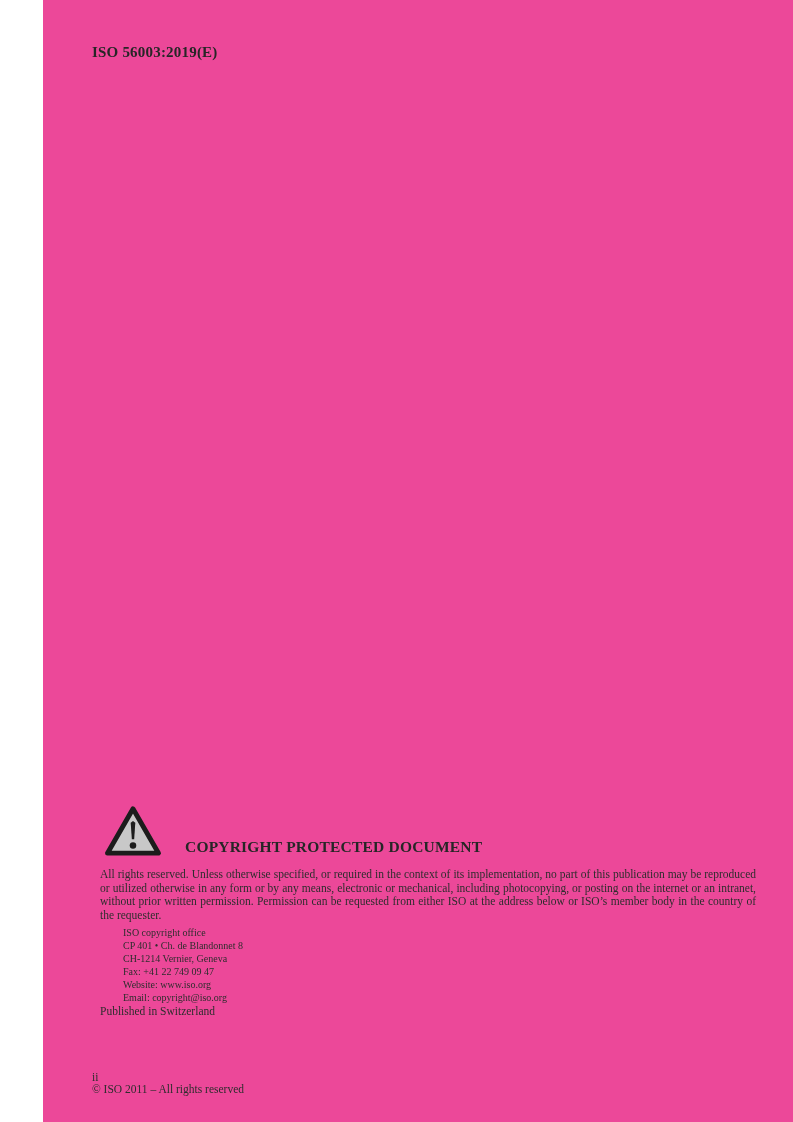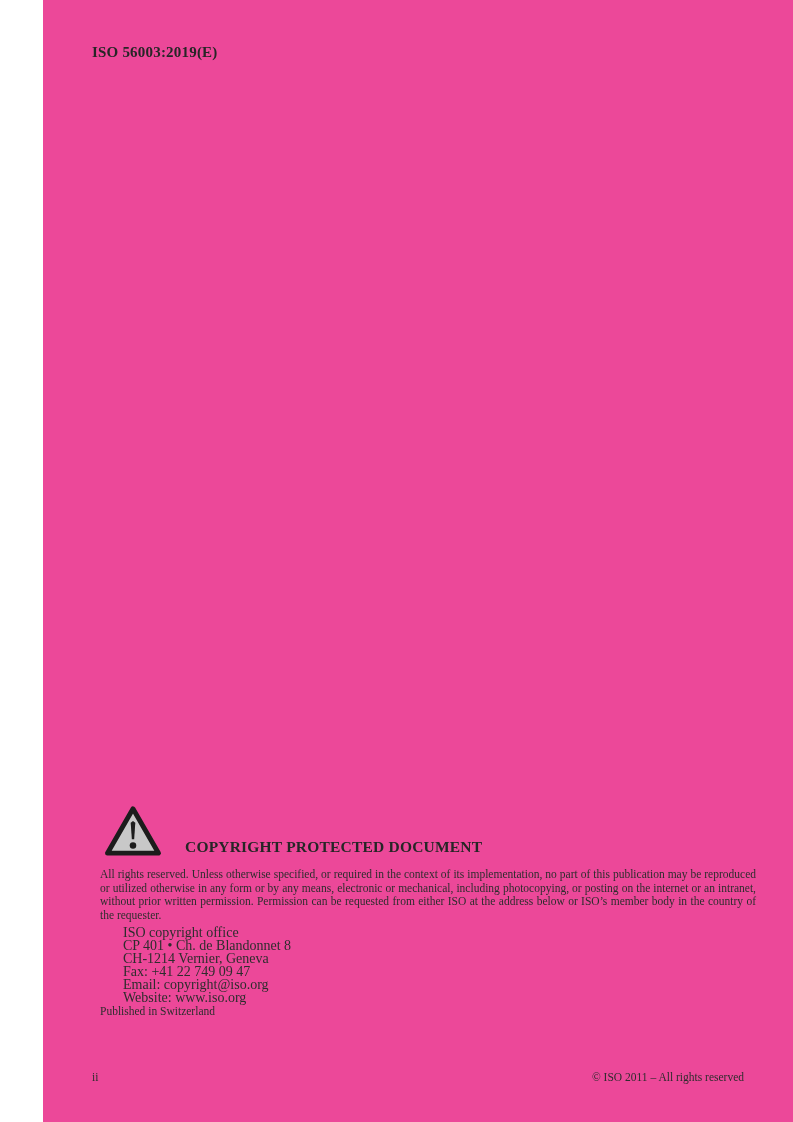--- a/index.html
+++ b/index.html
@@ -60,39 +60,40 @@
   }
   .cp-body {
     font-size: 11.5px;
     line-height: 13.5px;
     text-align: justify;
     color: #2d2d2d;
     margin: 0 0 4px 0;
   }
   .cp-address {
     margin-left: 23px;
-    font-size: 14px;
+    font-size: 10px;
     line-height: 13px;
     color: #2d2d2d;
   }
   .cp-published {
     font-size: 11.5px;
     line-height: 13px;
     margin-top: 1px;
     color: #2d2d2d;
   }
   .doc-footer {
     position: absolute;
     left: 49px;
     right: 92px;
     top: 1071px;
     display: flex;
     justify-content: space-between;
     font-size: 11.5px;
     color: #2d2d2d;
+    flex-direction: column;
   }
 </style>
 </head>
 <body>
 
 <div class="page">
 
   <div class="doc-header">ISO 56003:2019(E)</div>
 
   <div class="copyright-block">
@@ -109,22 +110,22 @@
     </div>
 
 
     <p class="cp-body">All rights reserved. Unless otherwise specified, or required in the context of its implementation, no part of this publication may be reproduced or utilized otherwise in any form or by any means, electronic or mechanical, including photocopying, or posting on the internet or an intranet, without prior written permission. Permission can be requested from either ISO at the address below or ISO’s member body in the country of the requester.</p>
 
     <div class="cp-address">
       <div>ISO copyright office</div>
       <div>CP 401 • Ch. de Blandonnet 8</div>
       <div>CH-1214 Vernier, Geneva</div>
       <div>Fax: +41 22 749 09 47</div>
+      <div>Website: www.iso.org</div>
       <div>Email: copyright@iso.org</div>
-      <div>Website: www.iso.org</div>
     </div>
 
     <div class="cp-published">Published in Switzerland</div>
 
   </div>
 
   <div class="doc-footer">
     <span>ii</span>
     <span>© ISO 2011 – All rights reserved</span>
   </div>

